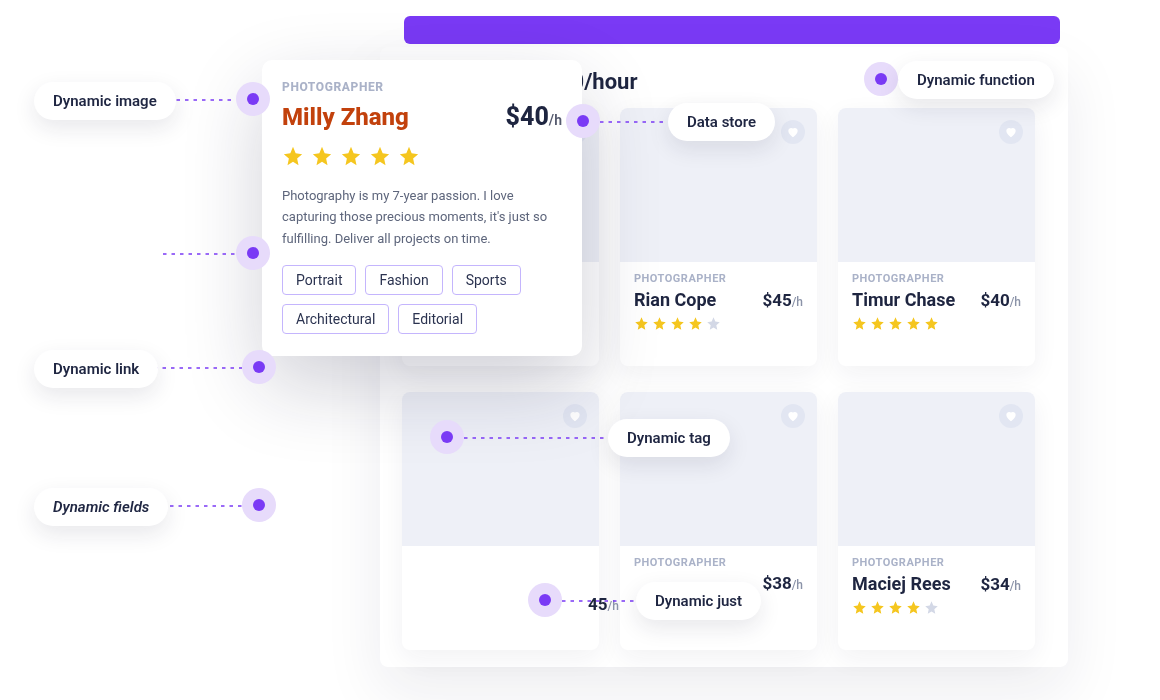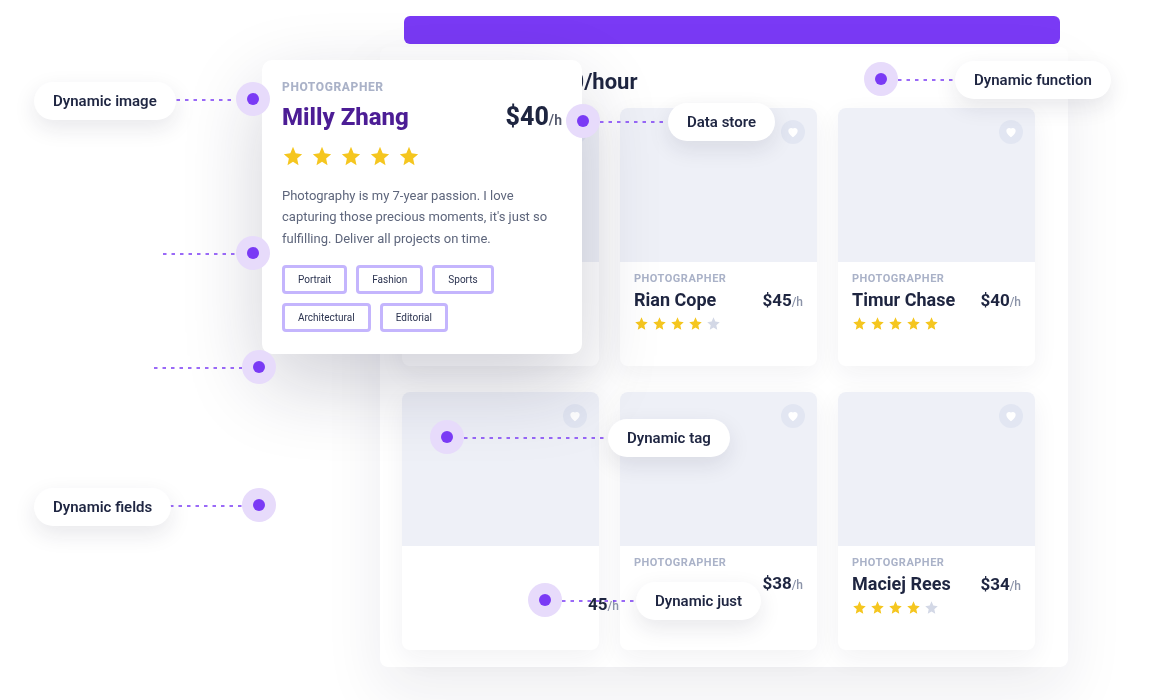--- a/index.html
+++ b/index.html
@@ -146,30 +146,30 @@
     background:#f3c513; color:#fff;
     font-size:13px; font-weight:600;
     padding:5px 11px 5px 8px; border-radius:5px;
     display:flex; align-items:center; gap:6px;
   }
   .badge svg{ width:15px; height:15px; fill:#fff; }
 
   .hero-body { padding:20px 20px 22px; }
   .hero-cat { font-size:12px; font-weight:800; color:#aab2c8; letter-spacing:0.6px; }
   .hero-namerow { display:flex; justify-content:space-between; align-items:baseline; margin-top:8px; }
-  .hero-name { font-size:24px; font-weight:800; color:#4c1d95; }
+  .hero-name { font-size:24px; font-weight:800; color:#c2410c; }
   .hero-rate { font-size:25px; font-weight:800; color:#1e2540; }
   .hero-rate small{ font-size:14px; font-weight:600; color:#555a6e; }
   .hero-stars { margin-top:14px; display:flex; gap:7px; }
   .hero-stars svg{ width:22px; height:22px; fill:#f5c61f; }
   .bio { margin-top:18px; font-size:13px; line-height:1.65; color:#5e667c; }
   .tags { margin-top:16px; display:flex; flex-wrap:wrap; gap:9px; }
   .tag {
-    font-size:10px; color:#2b3350; background:#fff;
-    border:3px solid #c4b5fd; border-radius:4px;
+    font-size:14px; color:#2b3350; background:#fff;
+    border:1px solid #c4b5fd; border-radius:4px;
     padding:6px 13px;
   }
 
   
   .pill {
     position:absolute;
     background:#fff; border-radius:999px;
     box-shadow:0 8px 22px rgba(25,25,60,0.10);
     padding:10px 19px;
     font-size:15px; font-weight:600; color:#1f2642;
@@ -402,26 +402,27 @@
   <div class="dot" style="left:236px; top:82px;"></div>
   <svg class="connector" style="left:168px; top:99px; width:68px; height:2px;">
       <path d="M0 1 H68"></path>
     </svg>
 
   <div class="dot" style="left:236px; top:236px;"></div>
   <svg class="connector" style="left:163px; top:253px; width:73px; height:2px;">
       <path d="M0 1 H73"></path>
     </svg>
 
+  <div class="pill" style="left:34px; top:350px;">Dynamic link</div>
   <div class="dot" style="left:242px; top:350px;"></div>
   <svg class="connector" style="left:154px; top:367px; width:88px; height:2px;">
       <path d="M0 1 H88"></path>
     </svg>
 
-  <div class="pill" style="left:34px; top:488px;">Dynamic fields</div>
+  <div class="pill" style="left:34px; top:488px;font-style:italic;">Dynamic fields</div>
   <div class="dot" style="left:242px; top:488px;"></div>
   <svg class="connector" style="left:170px; top:505px; width:72px; height:2px;">
       <path d="M0 1 H72"></path>
     </svg>
 
   <div class="dot" style="left:430px; top:420px;"></div>
   <div class="pill" style="left:608px; top:419px;">Dynamic tag</div>
   <svg class="connector" style="left:464px; top:437px; width:144px; height:2px;">
       <path d="M0 1 H144"></path>
     </svg>
@@ -432,18 +433,18 @@
       <path d="M0 1 H74"></path>
     </svg>
 
   <div class="dot" style="left:566px; top:104px;"></div>
   <div class="pill" style="left:668px; top:103px;">Data store</div>
   <svg class="connector" style="left:600px; top:121px; width:68px; height:2px;">
       <path d="M0 1 H68"></path>
     </svg>
 
   <div class="dot" style="left:864px; top:62px;"></div>
-  <div class="pill" style="left:955px; top:61px;">Dynamic function</div>
+  <div class="pill" style="left:898px; top:61px;">Dynamic function</div>
   <svg class="connector" style="left:898px; top:79px; width:57px; height:2px;">
       <path d="M0 1 H57"></path>
     </svg>
 
 </div>
 
 </body></html>

